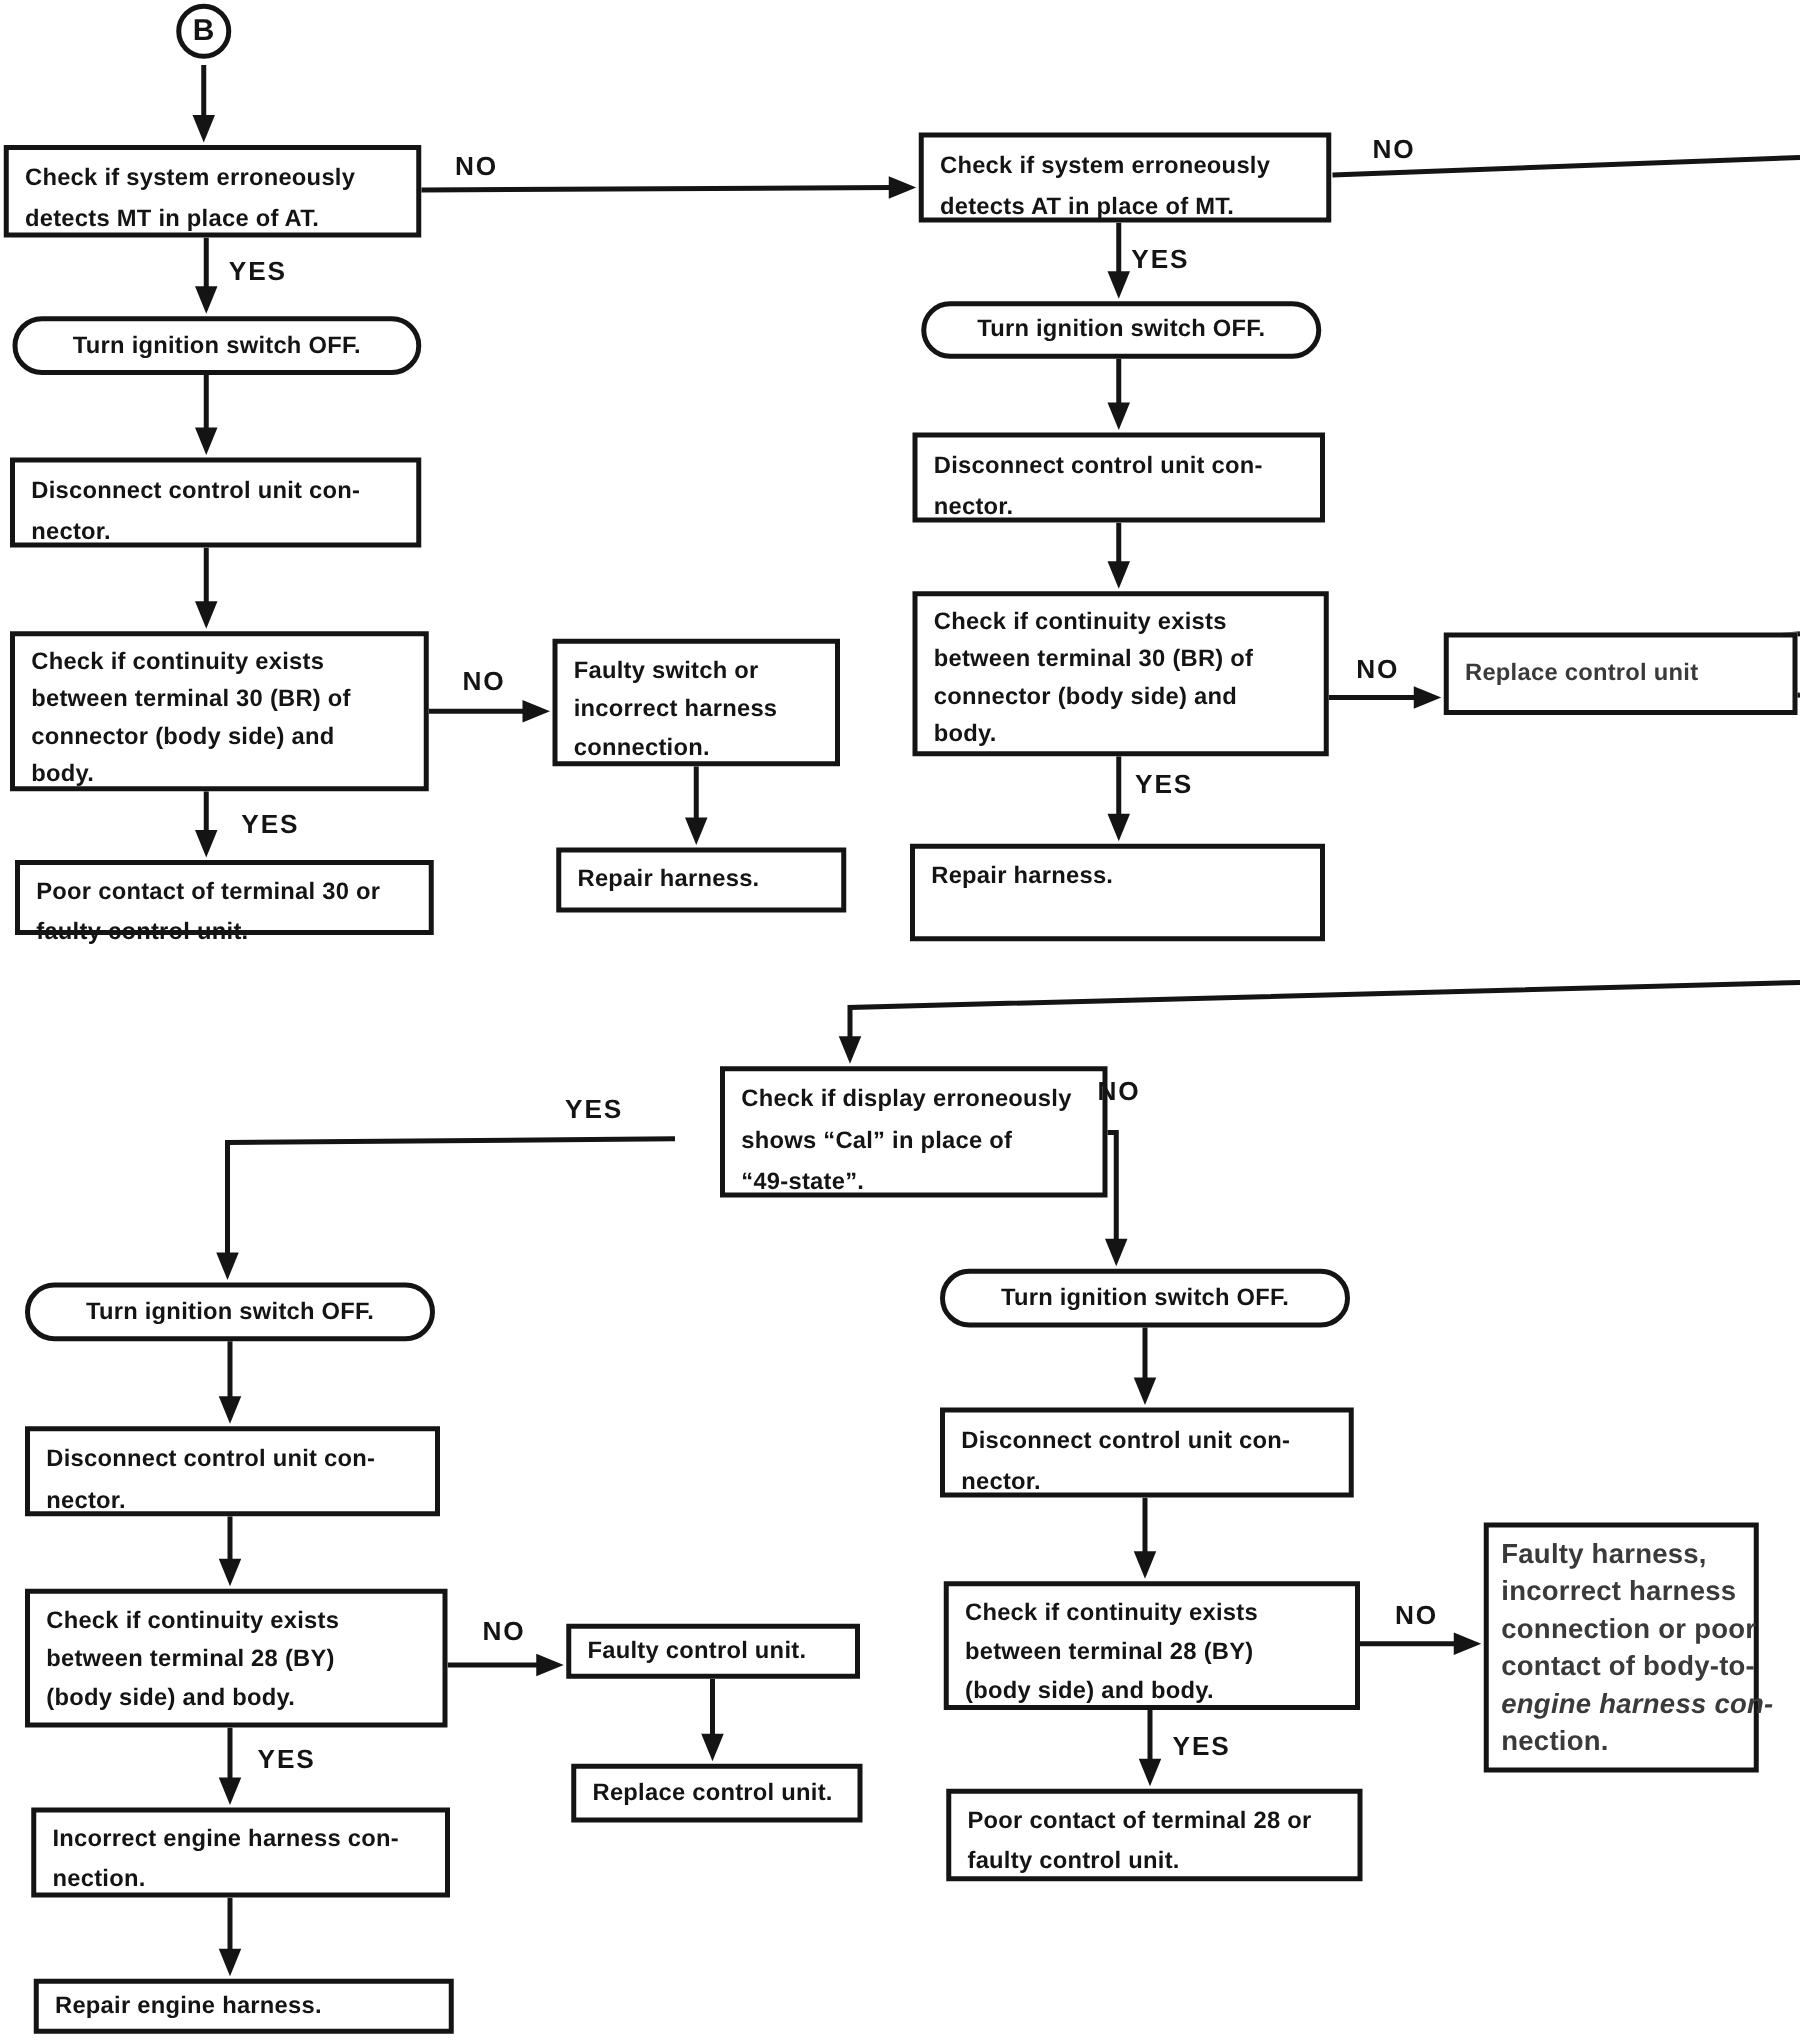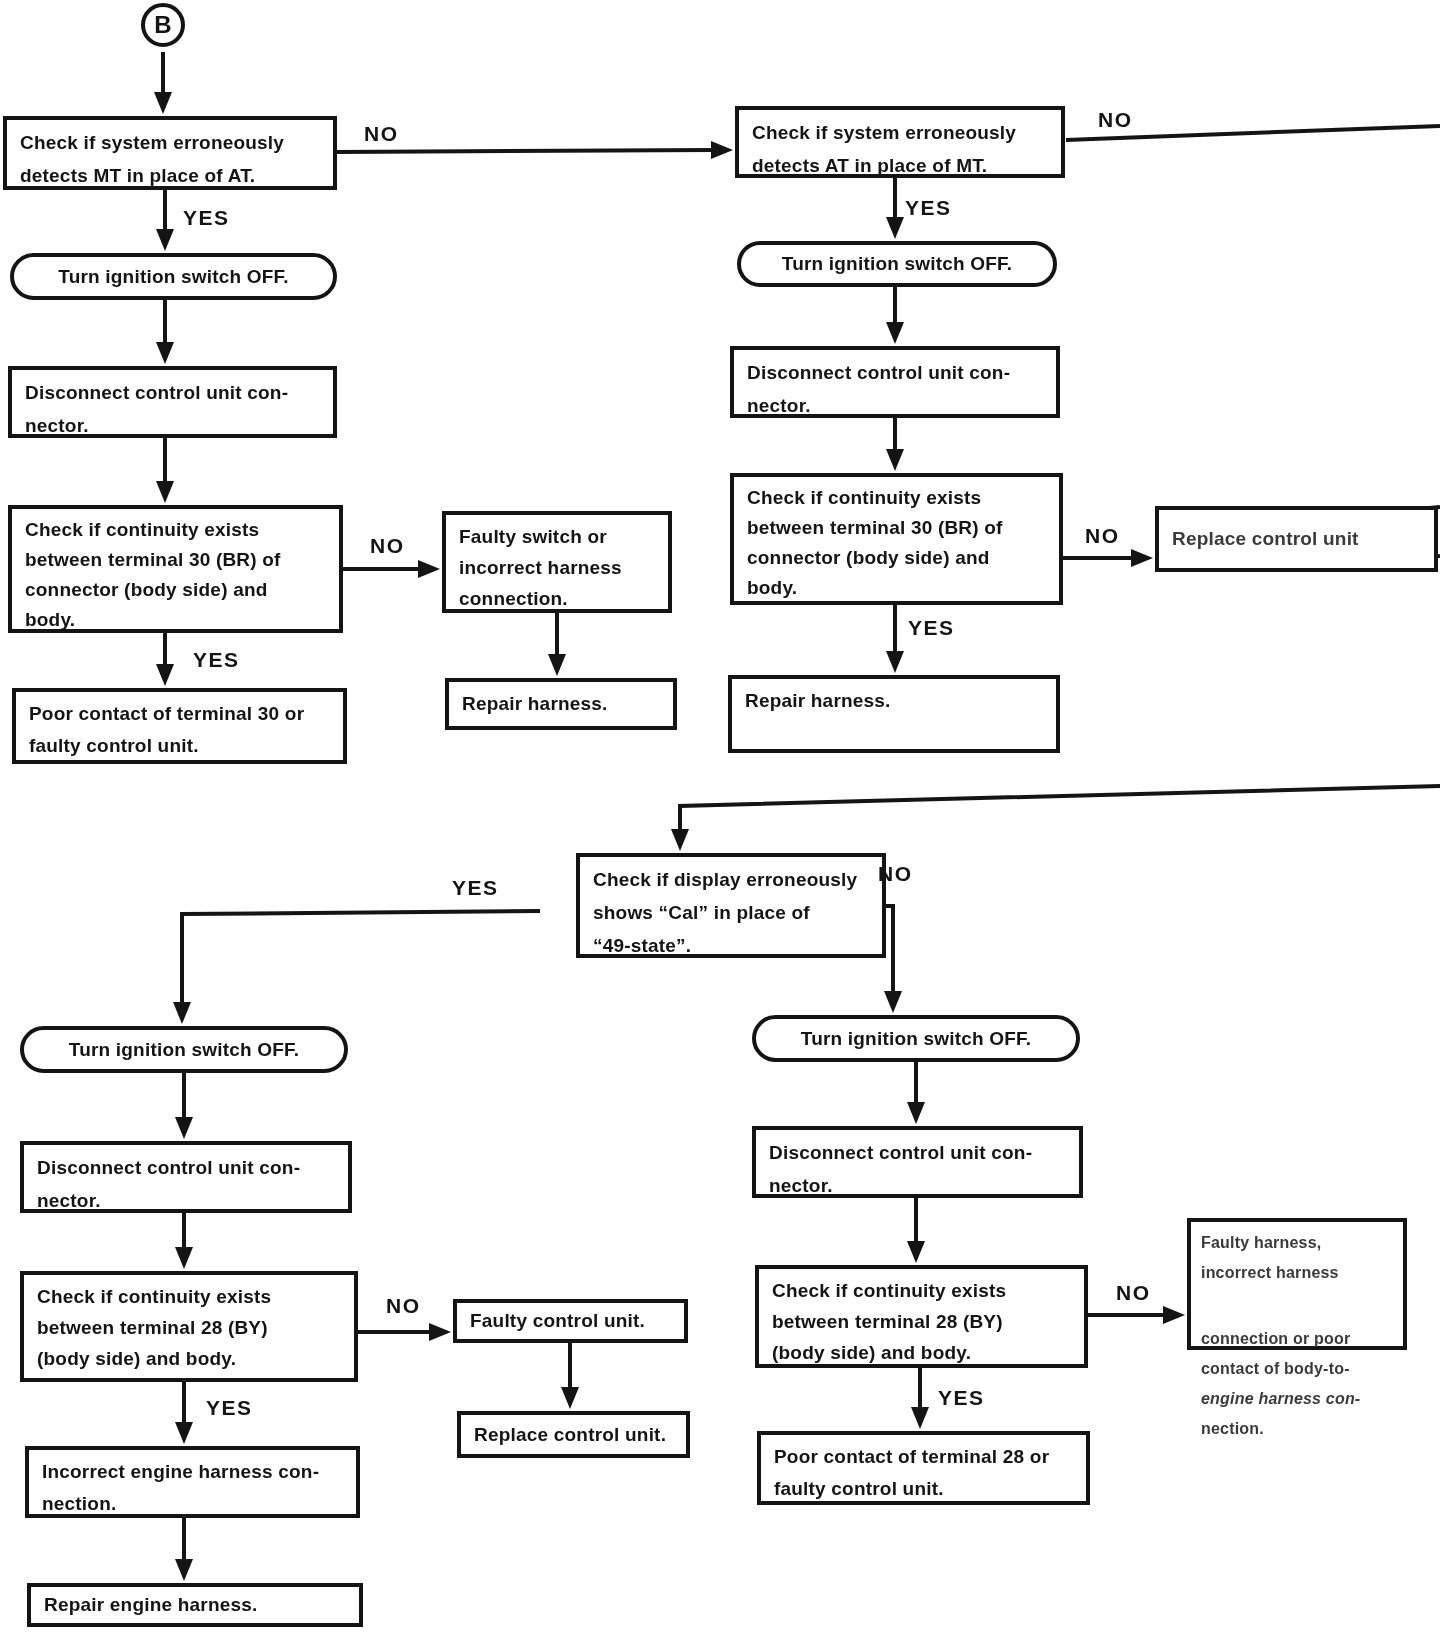--- a/index.html
+++ b/index.html
@@ -169,21 +169,21 @@
   <div class="node pad lh33" style="left:8px;top:366px;width:329px;height:72px;">
     <div class="ln">Disconnect control unit con-</div>
     <div class="ln">nector.</div>
   </div>
   <div class="node pad lh30" style="left:8px;top:505px;width:335px;height:128px;">
     <div class="ln">Check if continuity exists</div>
     <div class="ln">between terminal 30 (BR) of</div>
     <div class="ln">connector (body side) and</div>
     <div class="ln">body.</div>
   </div>
-  <div class="node pad lh32" style="left:12px;top:688px;width:335px;height:76px;">
+  <div class="node pad lh32" style="left:12px;top:688px;width:335px;height:60px;">
     <div class="ln">Poor contact of terminal 30 or</div>
     <div class="ln">faulty control unit.</div>
   </div>
 
   <div class="node pad lh31" style="left:442px;top:511px;width:230px;height:102px;">
     <div class="ln">Faulty switch or</div>
     <div class="ln">incorrect harness</div>
     <div class="ln">connection.</div>
   </div>
   <div class="node single" style="left:445px;top:678px;width:232px;height:52px;">
@@ -256,24 +256,24 @@
   </div>
   <div class="node pad lh31" style="left:755px;top:1265px;width:333px;height:103px;">
     <div class="ln">Check if continuity exists</div>
     <div class="ln">between terminal 28 (BY)</div>
     <div class="ln">(body side) and body.</div>
   </div>
   <div class="node pad lh32" style="left:757px;top:1431px;width:333px;height:74px;">
     <div class="ln">Poor contact of terminal 28 or</div>
     <div class="ln">faulty control unit.</div>
   </div>
-  <div class="node pad lh30 faded" style="left:1187px;top:1218px;width:220px;height:132px;font-size:16px;">
+  <div class="node pad lh30 faded" style="left:1187px;top:1218px;width:220px;height:200px;font-size:22px;">
     <div class="ln" style="padding-left:10px;">Faulty harness,</div>
     <div class="ln" style="padding-left:10px;">incorrect harness</div>
-    <div class="ln" style="padding-left:10px;margin-top:36px;">connection or poor</div>
+    <div class="ln" style="padding-left:10px;">connection or poor</div>
     <div class="ln" style="padding-left:10px;">contact of body-to-</div>
     <div class="ln" style="padding-left:10px;font-style:italic;">engine harness con-</div>
     <div class="ln" style="padding-left:10px;">nection.</div>
   </div>
 
   <div class="lbl" style="left:364px;top:122px;">NO</div>
   <div class="lbl" style="left:183px;top:206px;">YES</div>
   <div class="lbl" style="left:1098px;top:108px;">NO</div>
   <div class="lbl" style="left:905px;top:196px;">YES</div>
   <div class="lbl" style="left:370px;top:534px;">NO</div>

